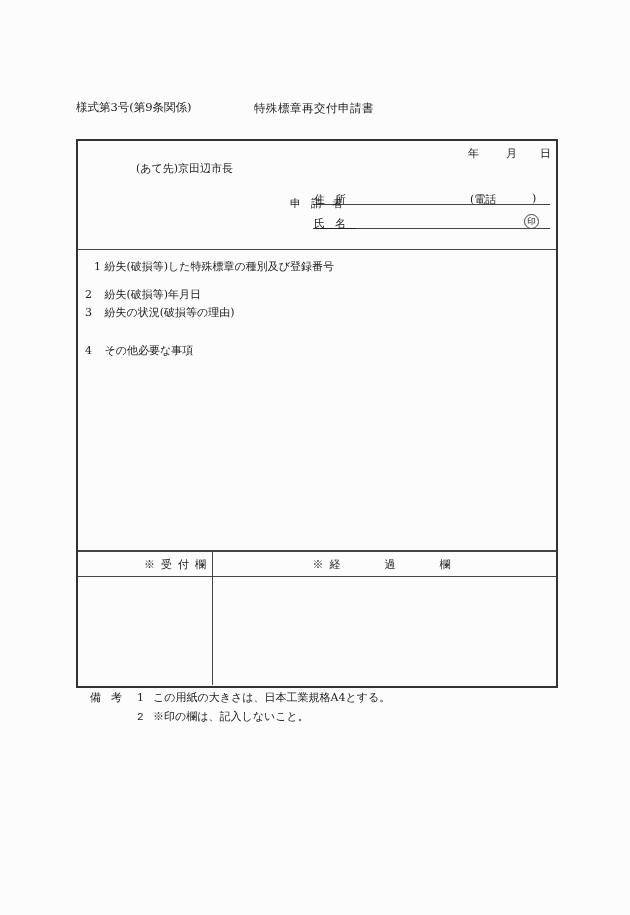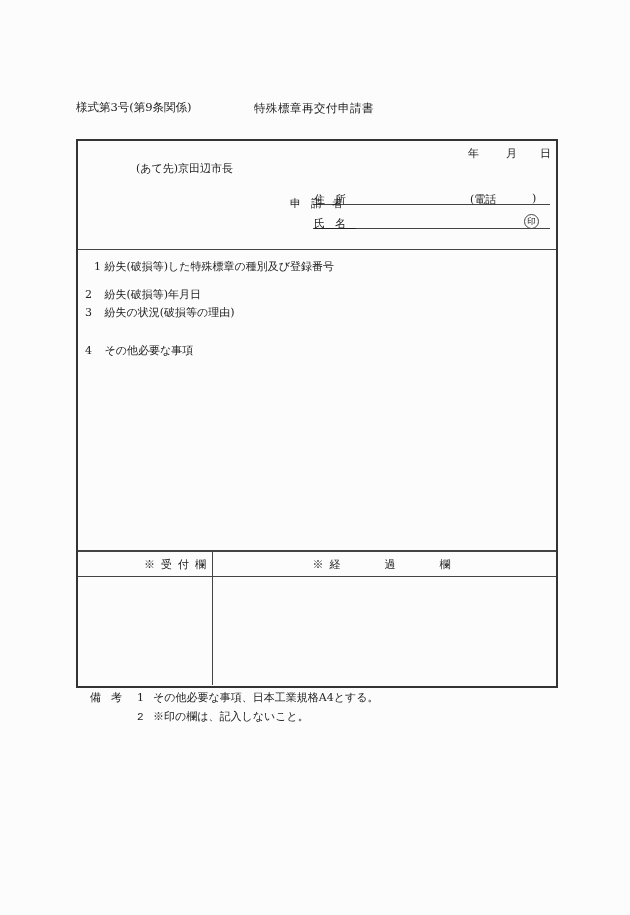--- a/index.html
+++ b/index.html
@@ -111,17 +111,17 @@
   <span>その他必要な事項</span>
 </div>
 
 <div class="abs" id="reception-header">※受付欄</div>
 <div class="abs" id="progress-header">
   <span>※</span><span>経</span><span class="gap"></span><span>過</span><span class="gap"></span><span>欄</span>
 </div>
 
 <div class="abs" id="remarks-label">備考</div>
 <div class="abs" id="remarks-1">
-  <span class="rnum">1</span><span>その他必要な事項、日本工業規格A4とする。</span>
+  <span class="rnum">1</span><span>この用紙の大きさは、日本工業規格A4とする。</span>
 </div>
 <div class="abs" id="remarks-2">
   <span class="rnum">2</span><span>※印の欄は、記入しないこと。</span>
 </div>
 
 </body></html>

